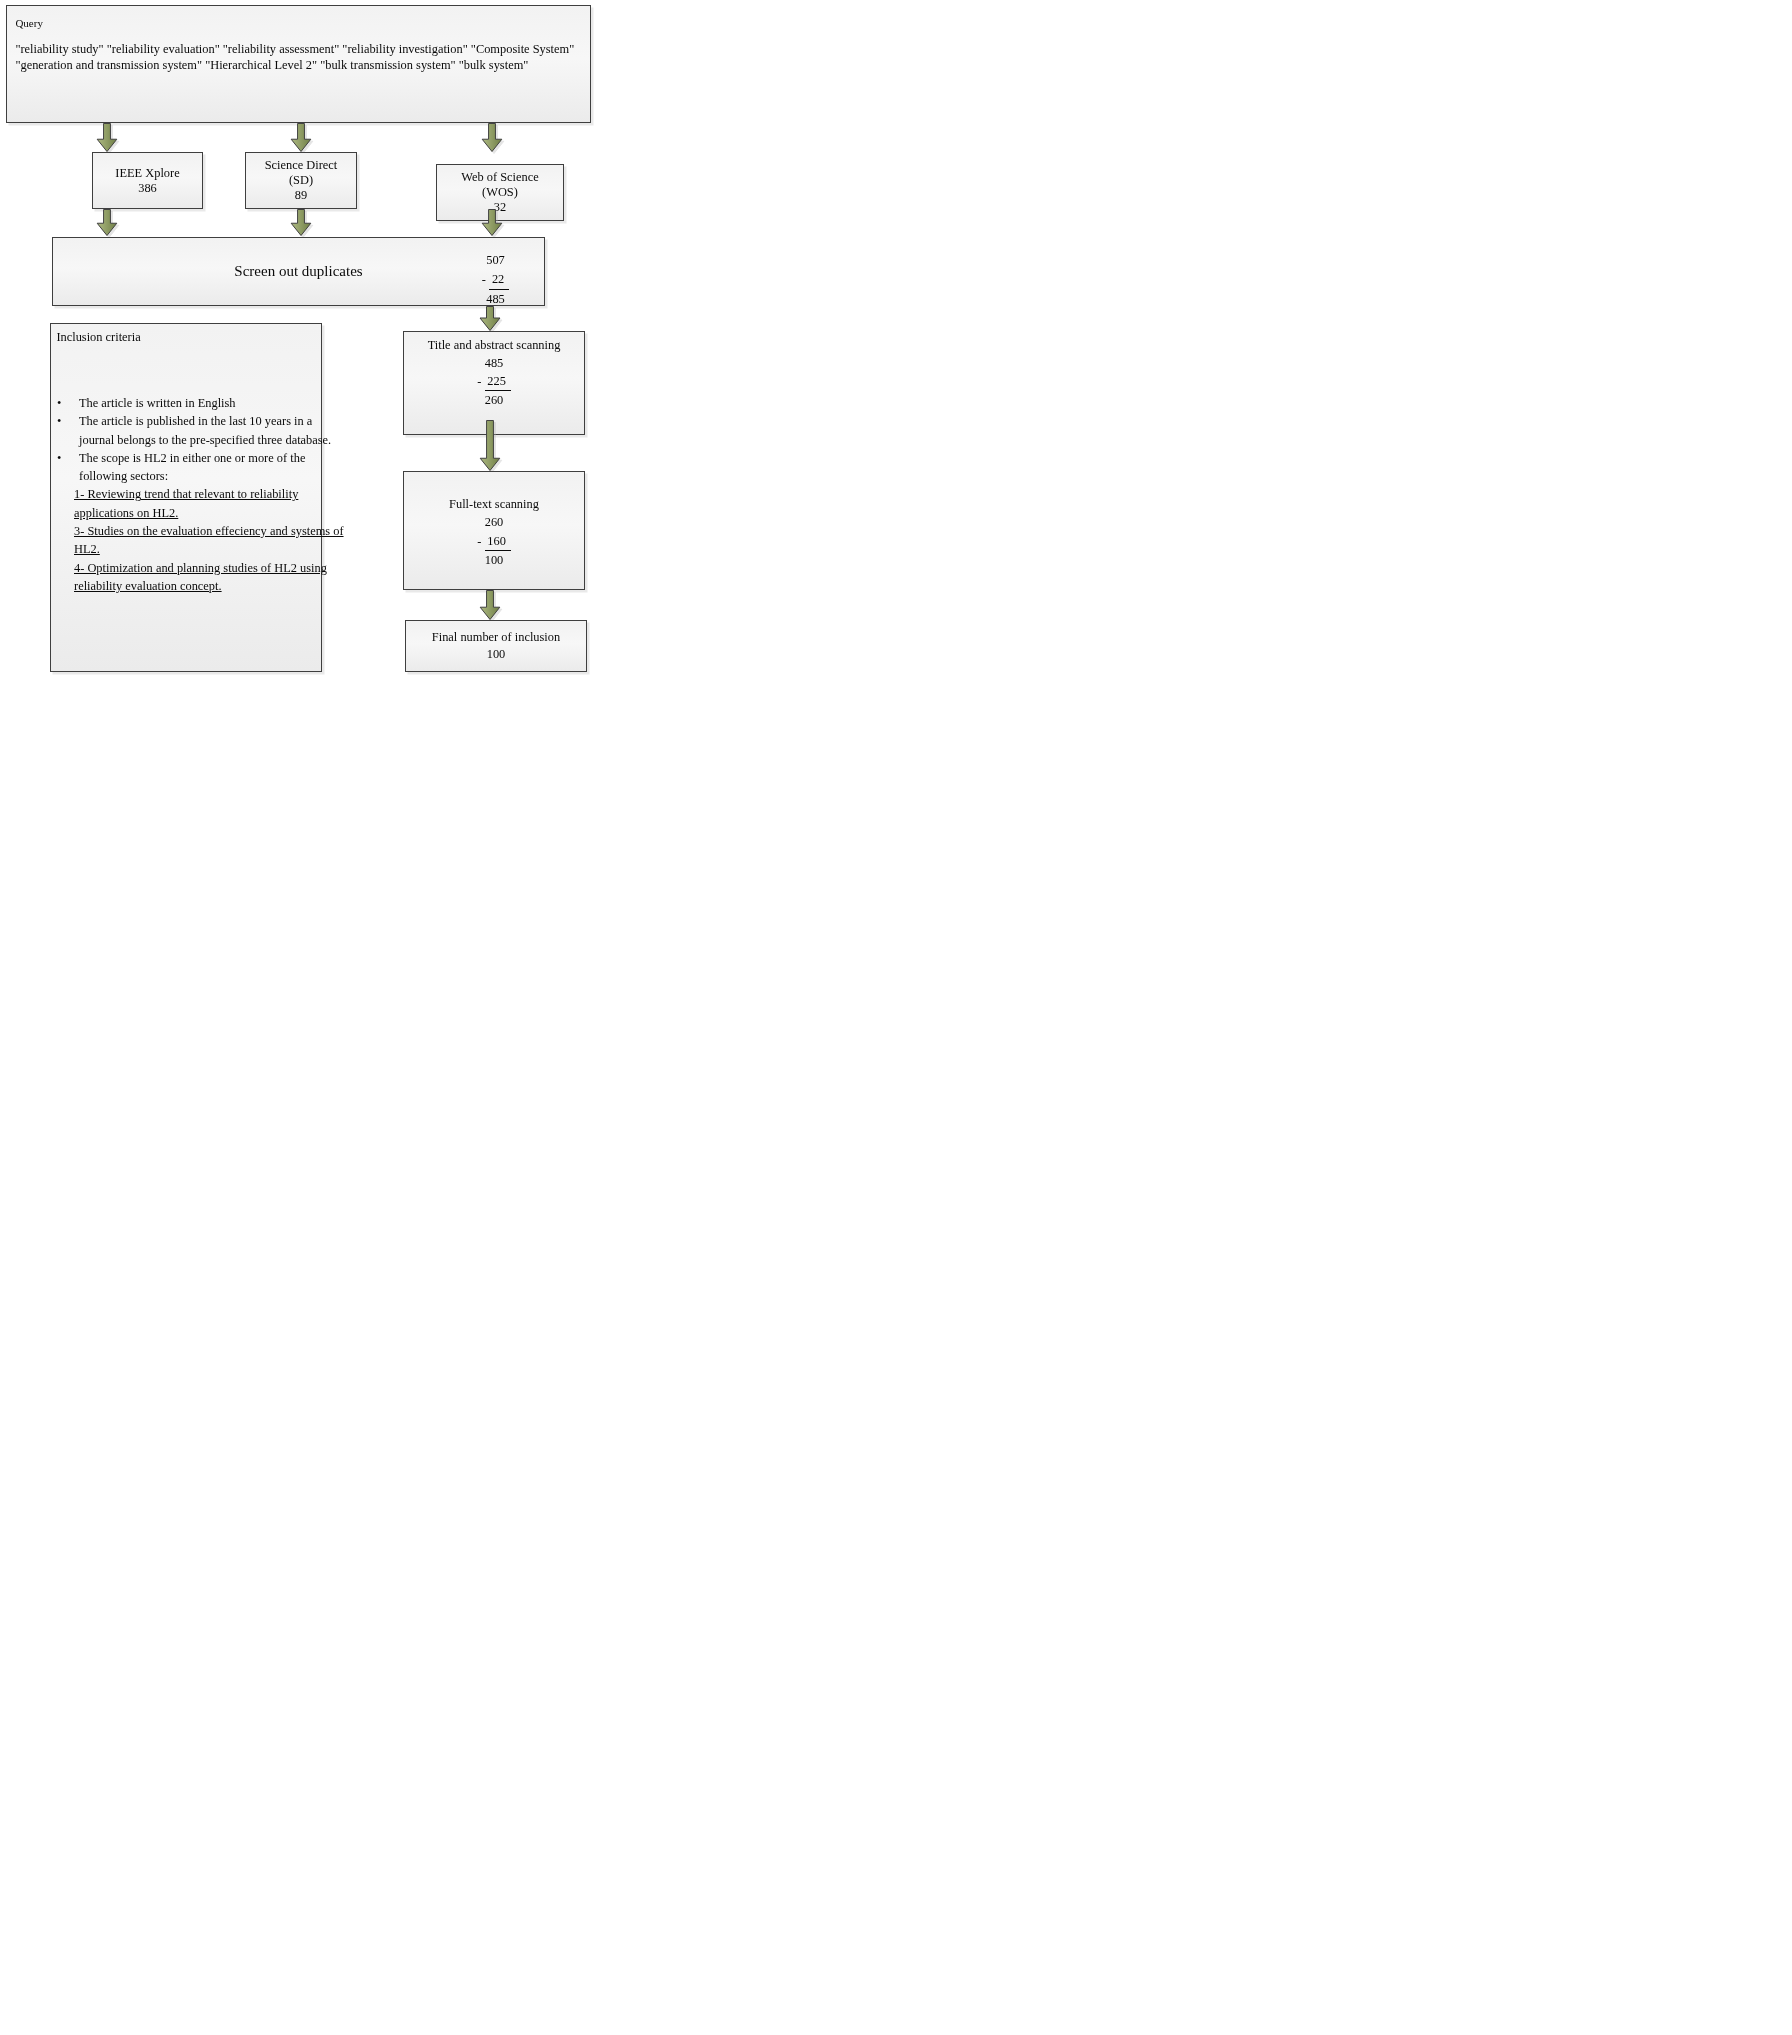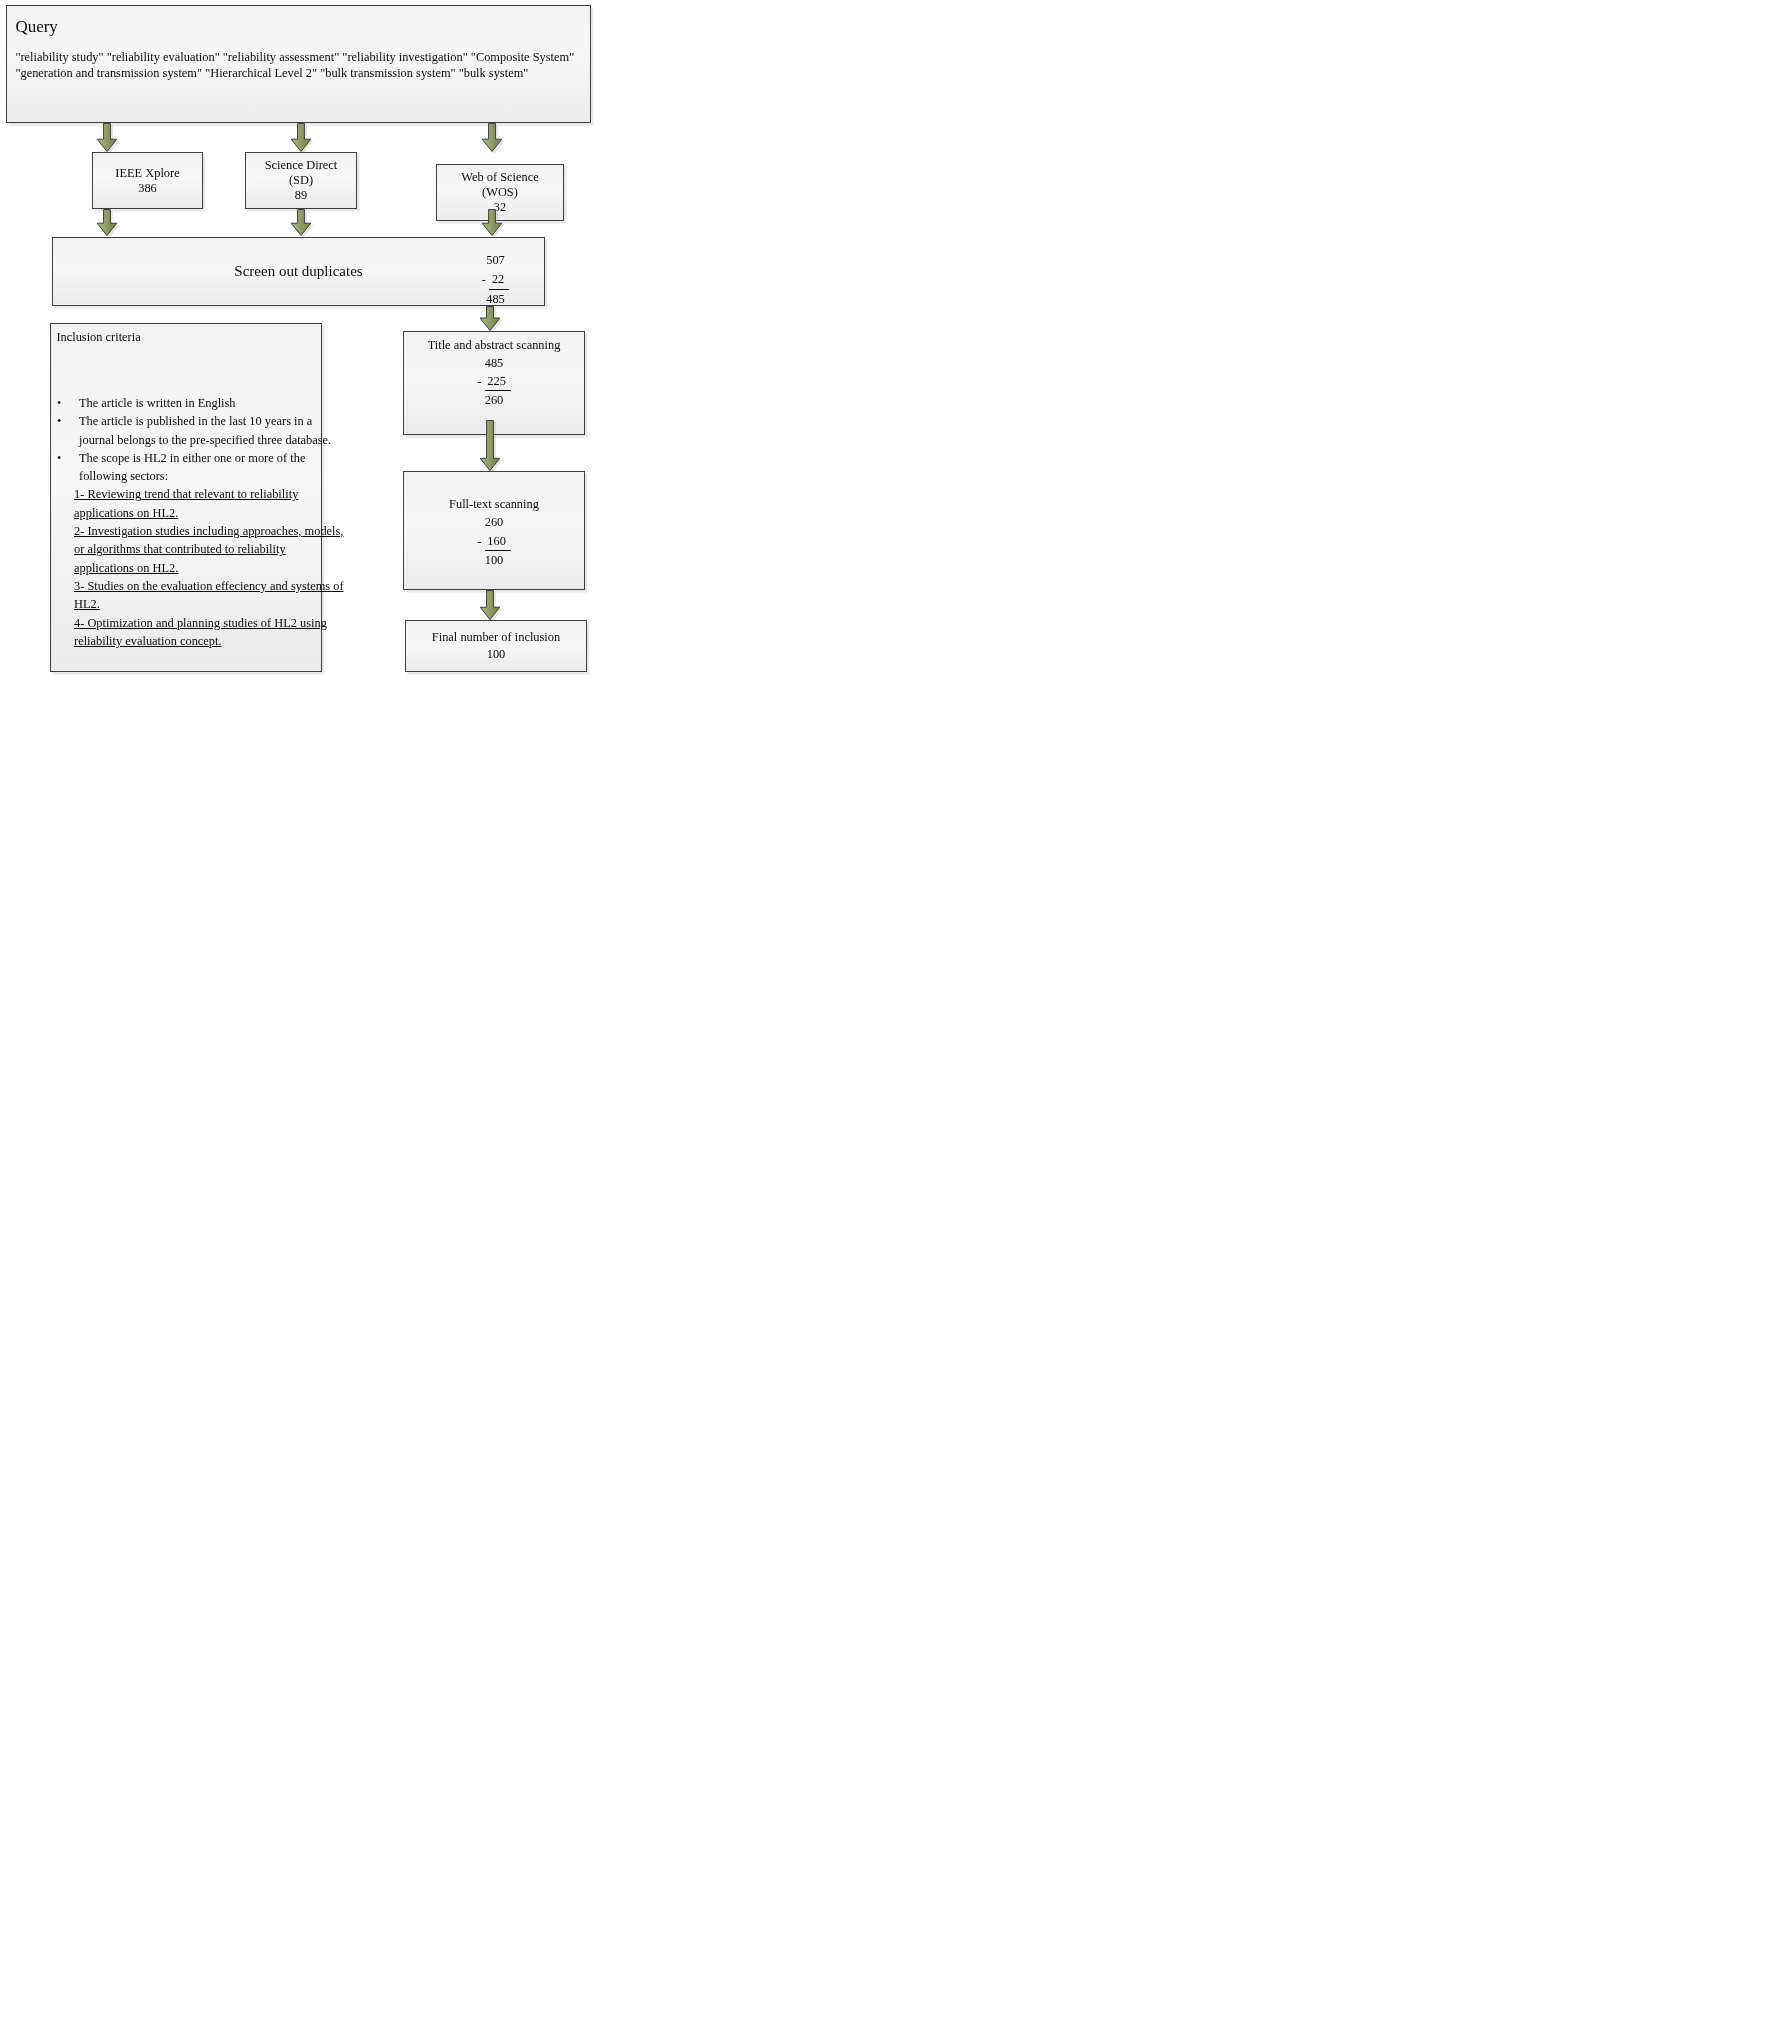--- a/index.html
+++ b/index.html
@@ -12,21 +12,21 @@
     overflow:hidden;
   }
   .box{
     position:absolute;
     background:linear-gradient(180deg,#f2f2f2 0%,#f7f7f7 45%,#ebebeb 100%);
     border:1px solid #3f3f3f;
     box-shadow:2.5px 2.5px 0 rgba(175,175,175,0.28);
     box-sizing:border-box;
   }
   .query-box{left:6.4px;top:5px;width:585px;height:118px;padding:11px 8px;}
-  .query-label{font-size:17px;}
+  .query-label{font-size:11px;}
   .query-text{margin-top:13.4px;font-size:12.4px;line-height:15.3px;max-width:569px;}
 
   .db-box{top:152px;height:57px;display:flex;flex-direction:column;justify-content:center;
           text-align:center;font-size:12.4px;line-height:15px;}
   .db-ieee{left:51px;width:111px;margin-left:41px;}
   .db-sd{left:245px;width:112px;}
   .db-wos{left:436px;width:128px;margin-top:12px;}
 
   .screen-box{left:52px;top:237px;width:493px;height:69px;}
   .screen-label{position:absolute;left:0;top:0;width:100%;height:100%;
@@ -133,21 +133,20 @@
     </div>
 
   <div class="box inclusion-box">
     <div class="inc-title">Inclusion criteria</div>
     <ul class="inc-bullets">
       <li><span class="b-dot">•</span><span>The article is written in English</span></li>
       <li><span class="b-dot">•</span><span>The article is published in the last 10 years in a journal belongs to the pre-specified three database.</span></li>
       <li><span class="b-dot">•</span><span>The scope is HL2 in either one or more of the following sectors:</span></li>
     </ul>
     <div class="inc-numbered">1-  Reviewing trend that relevant to reliability applications on HL2.</div>
-    <div class="inc-numbered">2- Investigation studies including approaches, models, or algorithms that contributed to reliability applications on HL2.</div>
     <div class="inc-numbered">3- Studies on the evaluation effeciency and systems of HL2.</div>
     <div class="inc-numbered">4- Optimization and planning studies of HL2 using reliability evaluation concept.</div>
   </div>
 
   <div class="box stage-box title-box">
     <div>Title and abstract scanning</div>
     <div class="num-stack">
       <div>485</div>
       <div><span class="minus-sign">-</span><span class="minus-num">225</span></div>
       <div>260</div>

